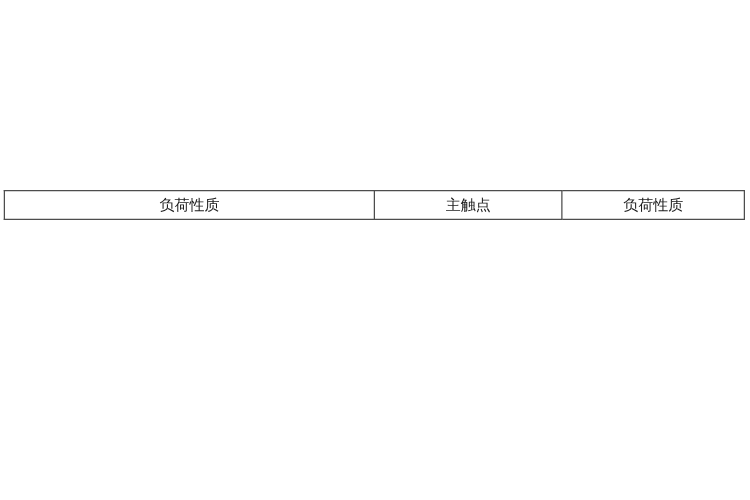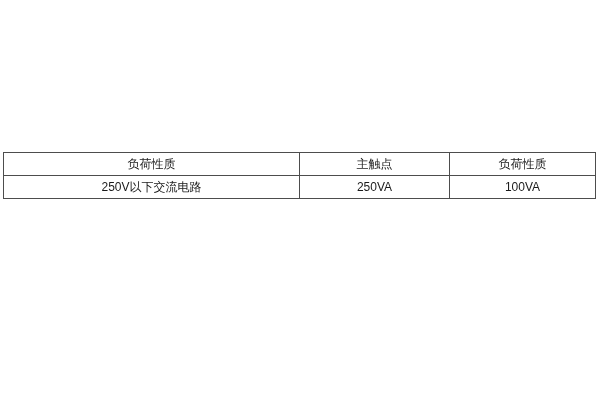--- a/index.html
+++ b/index.html
@@ -52,20 +52,15 @@
       <col class="col-signal">
     </colgroup>
     <thead>
       <tr>
         <th>负荷性质</th>
         <th>主触点</th>
         <th>负荷性质</th>
       </tr>
     </thead>
     <tbody>
-      <tr>
-        <td>250V以下交流电路</td>
-        <td>250VA</td>
-        <td>100VA</td>
-      </tr>
     </tbody>
   </table>
 </div>
 
 </body></html>

